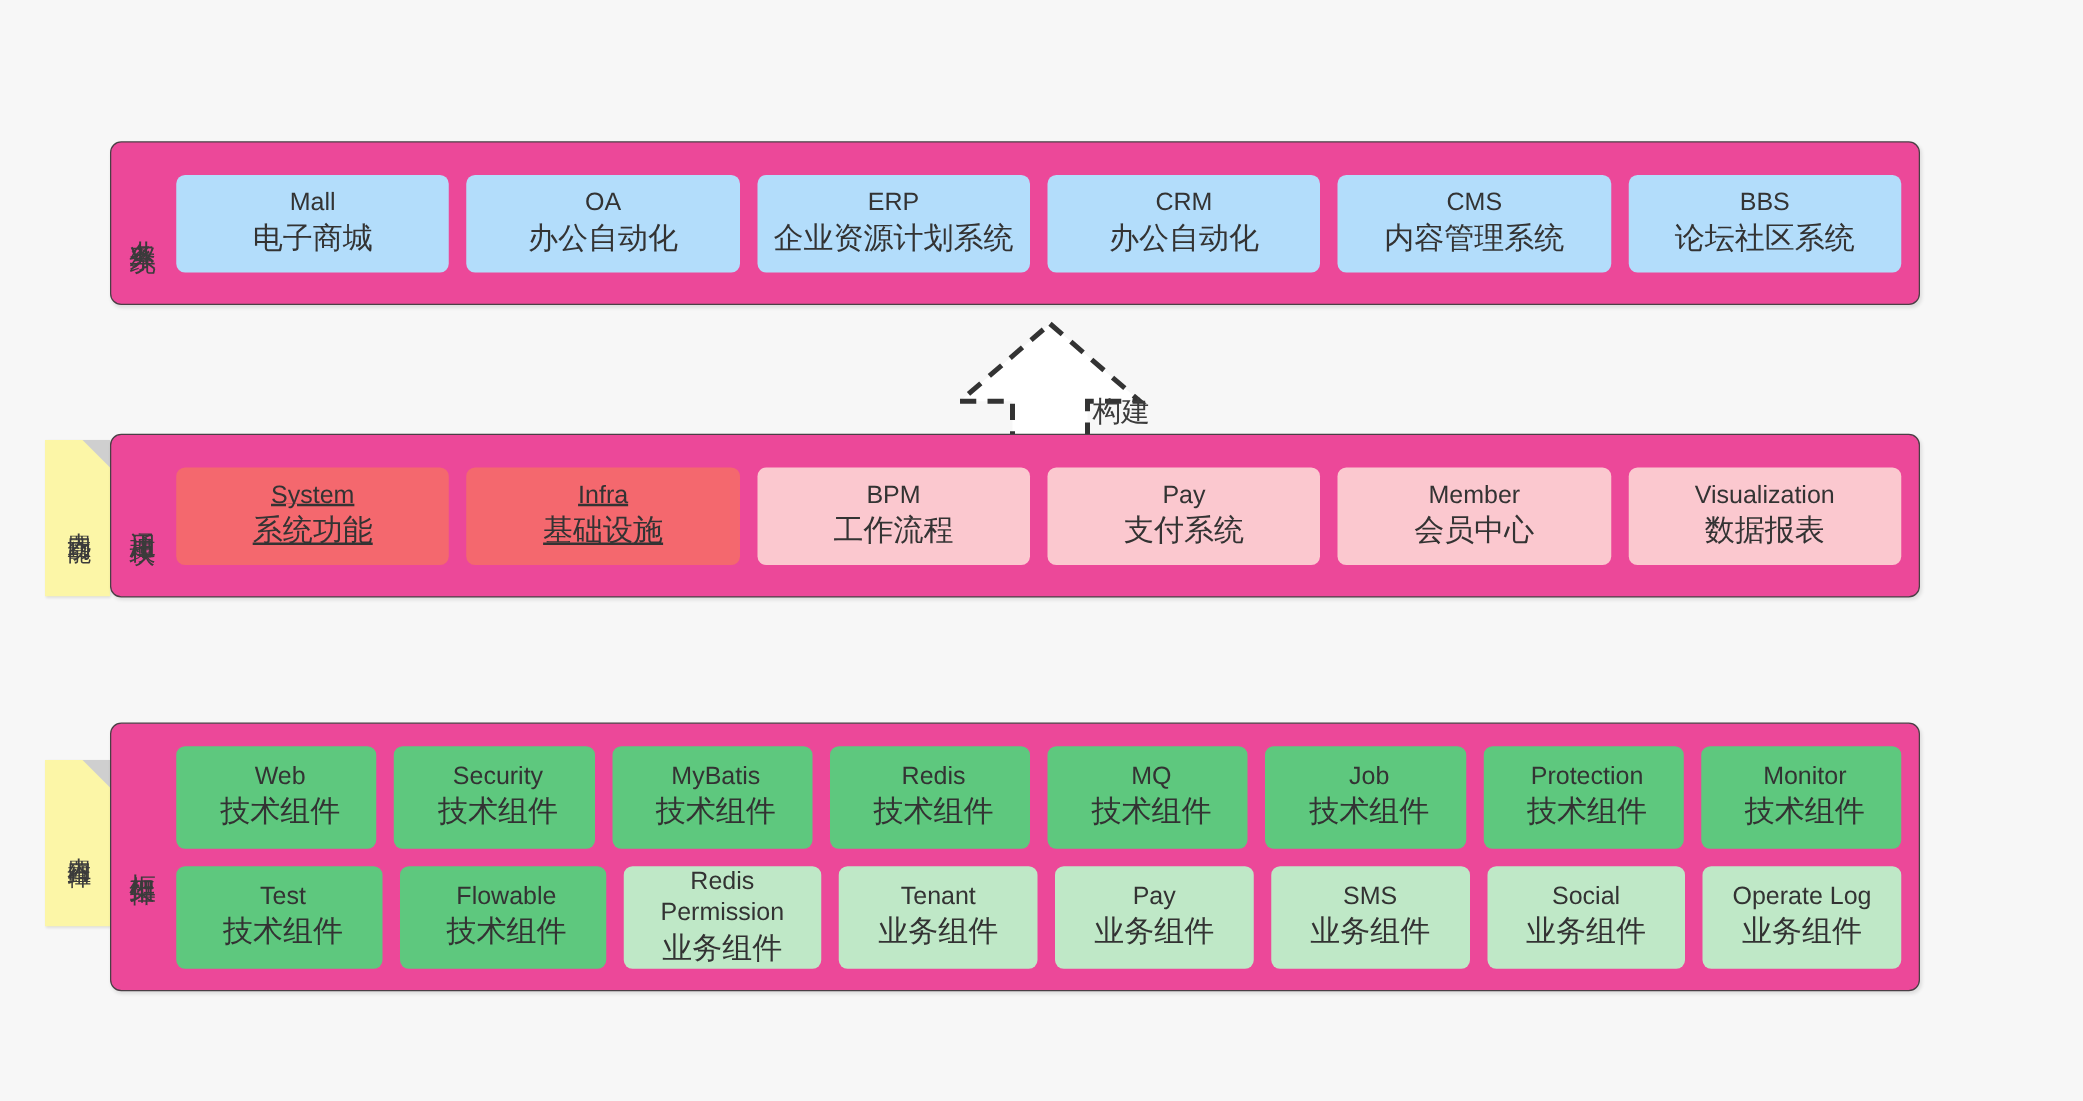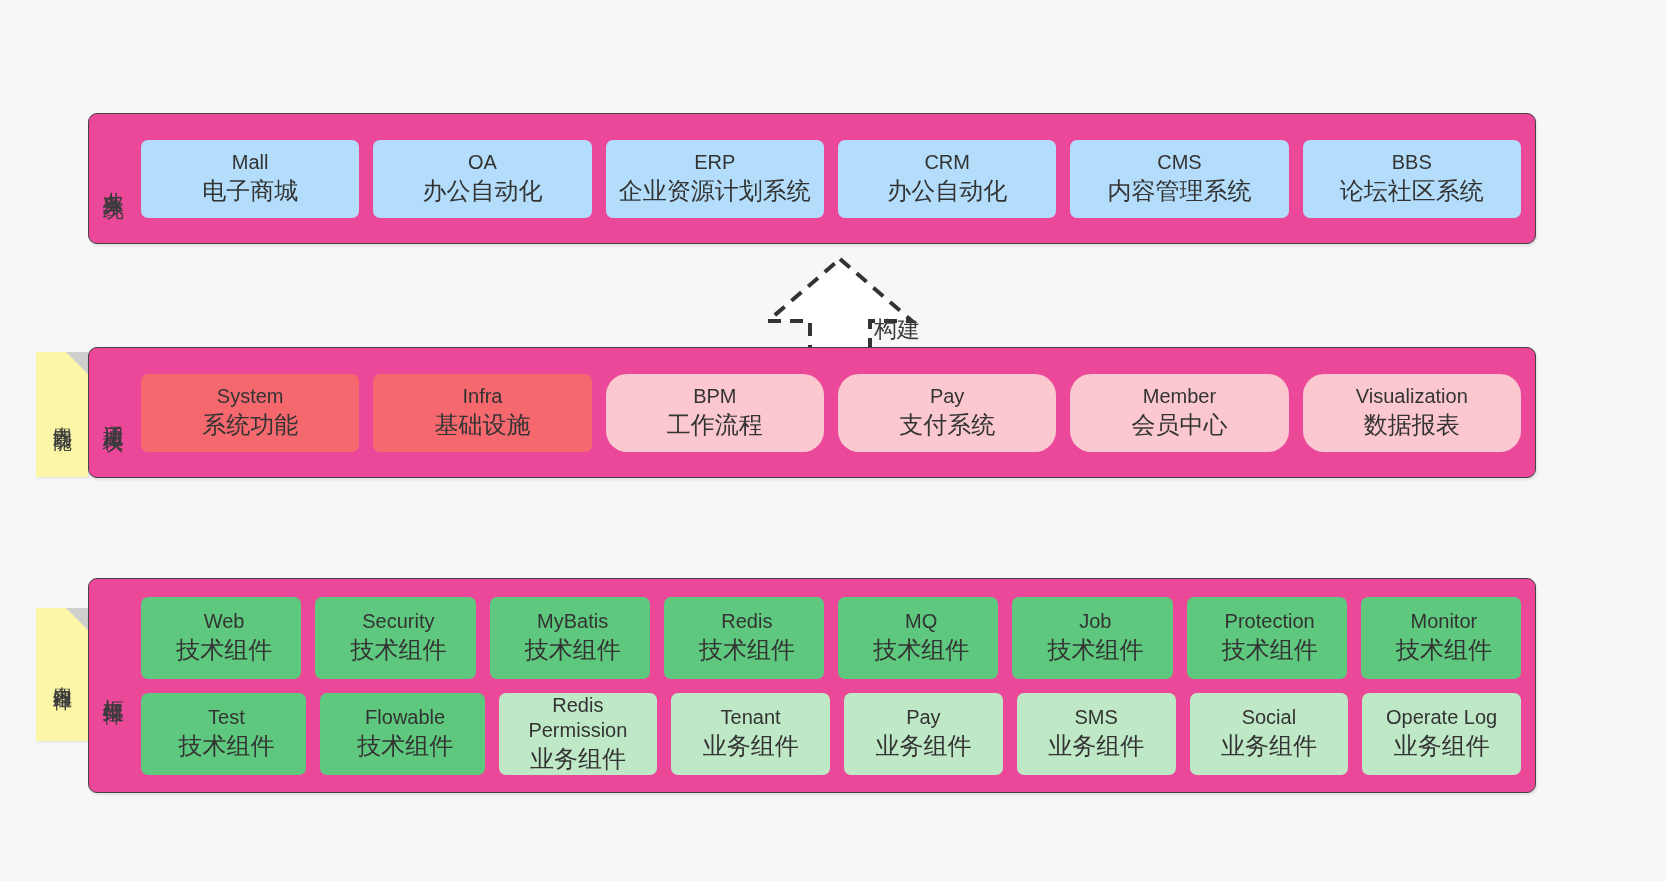--- a/index.html
+++ b/index.html
@@ -78,22 +78,22 @@
   }
   .node .title-en {
     font-size: 20px;
   }
   .node .title-cn {
     font-size: 24px;
   }
 
   
   .n-blue        { background: #b3ddfb; }
-  .n-red         { background: #f4686e; }
-  .n-pink        { background: #fbc8cf; border-radius: 21px; }
+  .n-red         { background: #f4686e; text-decoration: underline; }
+  .n-pink        { background: #fbc8cf; }
   .n-green       { background: #5ec87e; padding-left: 12px; }
   .n-lightgreen  { background: #bfe8c7; }
 
   
   #layer-business { left: 88px;  top: 113px; width: 1448px; height: 131px; }
   #layer-business .node { height: 78px; }
 
   #layer-common   { left: 88px;  top: 347px; width: 1448px; height: 131px; }
   #layer-common .node { height: 78px; }
 

